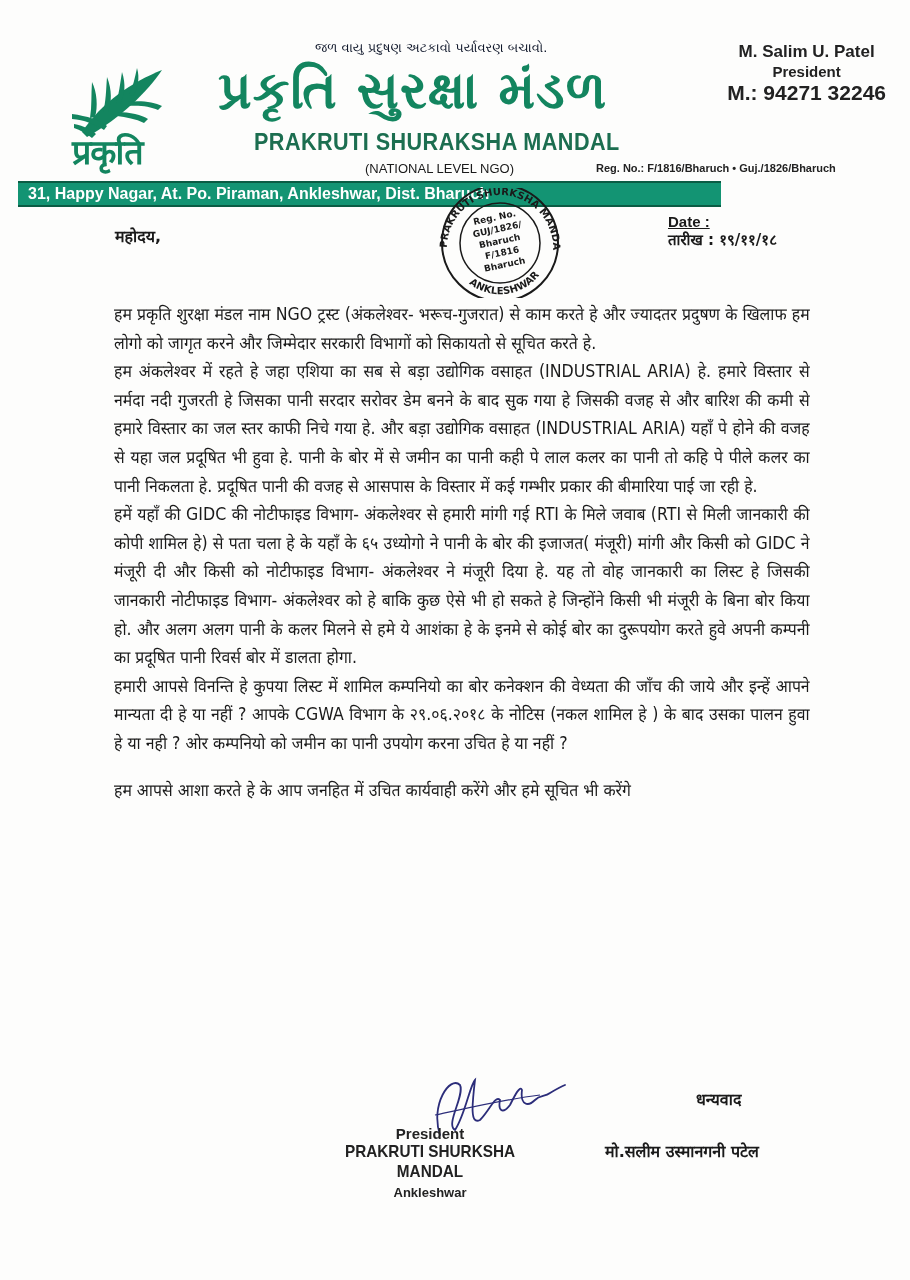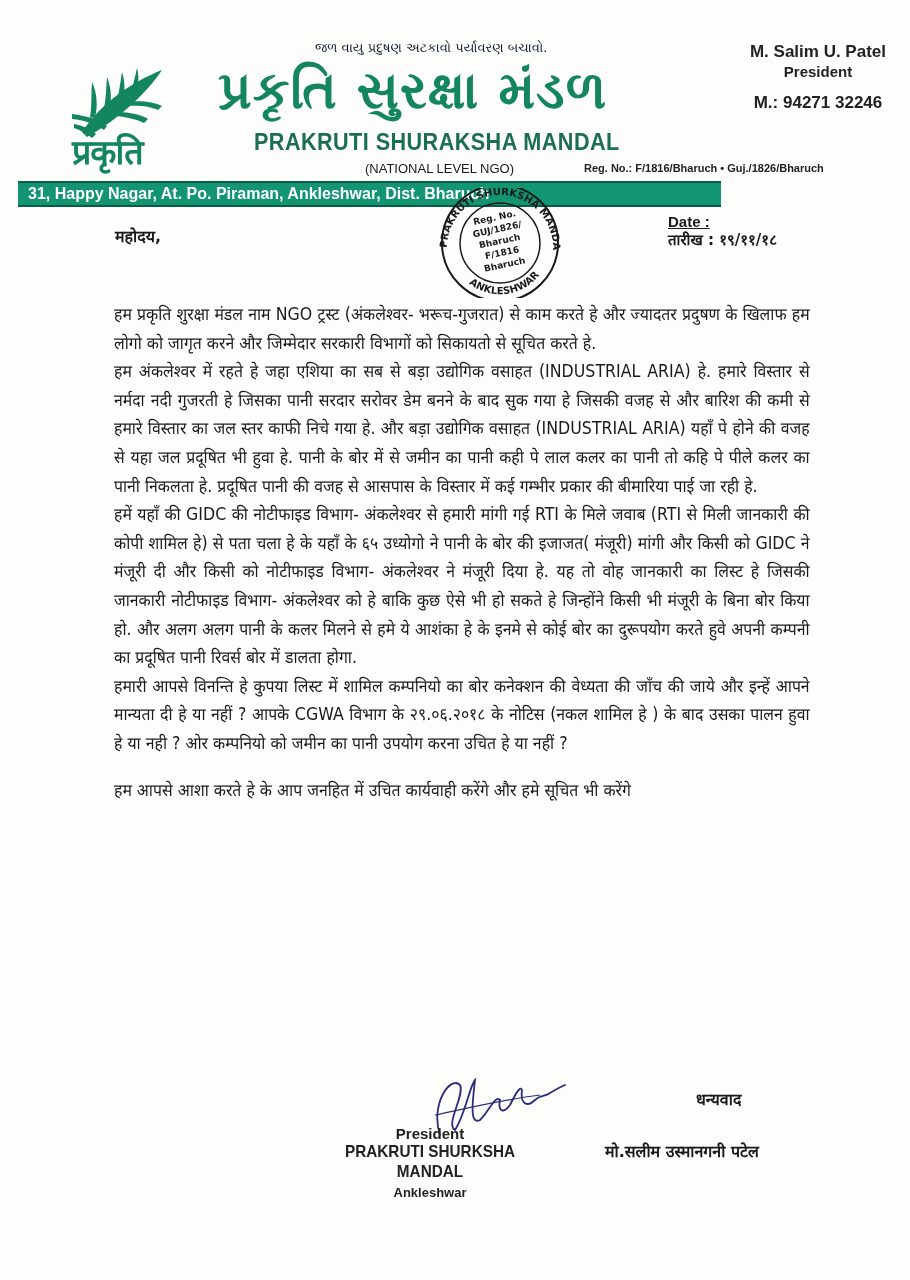--- a/index.html
+++ b/index.html
@@ -8,25 +8,25 @@
     font-family: "DejaVu Sans", sans-serif; color: #1a1a1a;
   }
   .abs { position: absolute; }
   
   .logo { left: 62px; top: 62px; width: 110px; height: 118px; }
   .logo-text { left: 66px; top: 128px; font-size: 34px; font-weight: bold; color: #13855f; letter-spacing: -1px; margin-left: 6px; }
   .slogan { left: 315px; top: 40px; font-size: 13px; color: #0f172a; }
   .title-guj { left: 218px; top: 60px; font-size: 52px; font-weight: bold; color: #13855f; letter-spacing: 1px; }
   .title-en { left: 254px; top: 128px; font-family: "Liberation Sans", sans-serif; font-weight: bold; font-size: 24px; color: #1c6e50; transform: scaleX(0.9); transform-origin: left; letter-spacing: 0.5px; }
   .nat-level { left: 365px; top: 161px; font-family: "Liberation Sans", sans-serif; font-size: 13px; }
-  .regno { left: 584px; top: 162px; font-family: "Liberation Sans", sans-serif; font-size: 11px; font-weight: bold; color: #222; text-align: center; }
+  .regno { left: 596px; top: 162px; font-family: "Liberation Sans", sans-serif; font-size: 11px; font-weight: bold; color: #222; text-align: center; }
   .president-block { right: 24px; top: 42px; text-align: center; font-family: "Liberation Sans", sans-serif; font-weight: bold; color: #222; }
   .president-block .name { font-size: 17px; }
   .president-block .role { font-size: 15px; margin-top: 1px; }
-  .president-block .mob { font-size: 17px; margin-top: 13px; }
+  .president-block .mob { font-size: 21px; margin-top: 1px; }
   .address-bar {
     left: 18px; top: 181px; width: 703px; height: 26px; background: #139473;
     border-top: 2px solid #0a5c44; border-bottom: 2px solid #0a5c44; box-sizing: border-box;
     display: flex; align-items: center; gap: 6px; padding-left: 10px;
     font-family: "Liberation Sans", sans-serif; font-weight: bold; font-size: 16px; color: #fff;
     white-space: nowrap;
   }
   .salutation { left: 115px; top: 225px; font-size: 16px; font-weight: bold; }
   .date-block { left: 668px; top: 212px; font-size: 15px; font-weight: bold; }
   .date-block div { line-height: 19px; }

